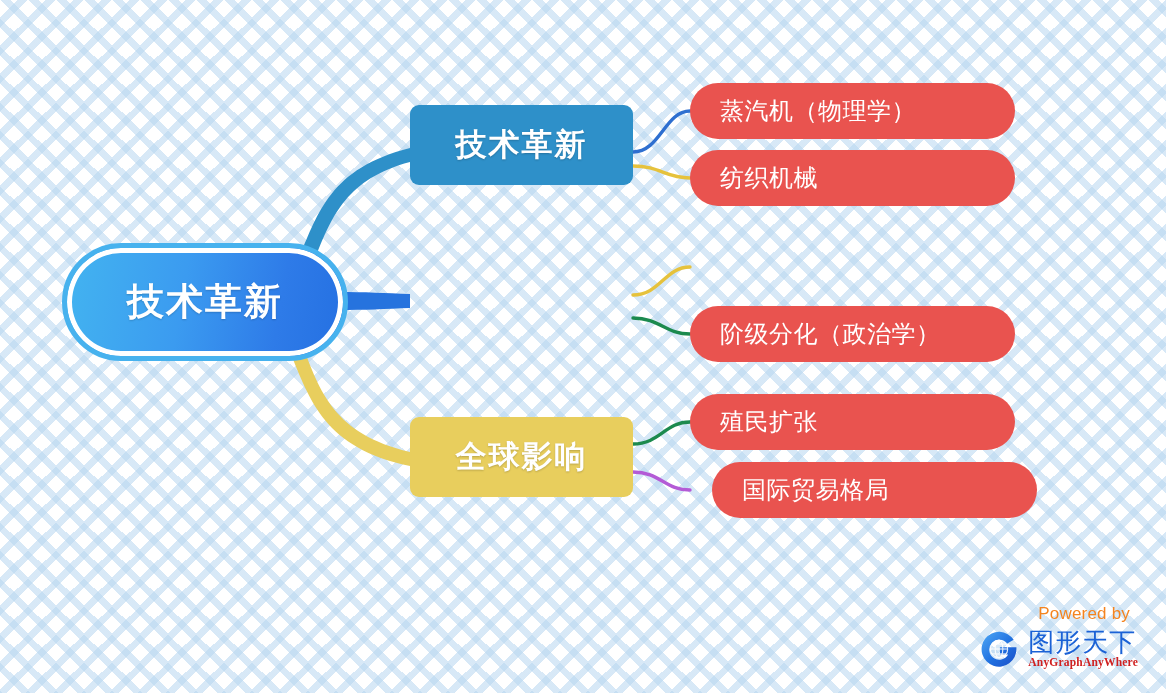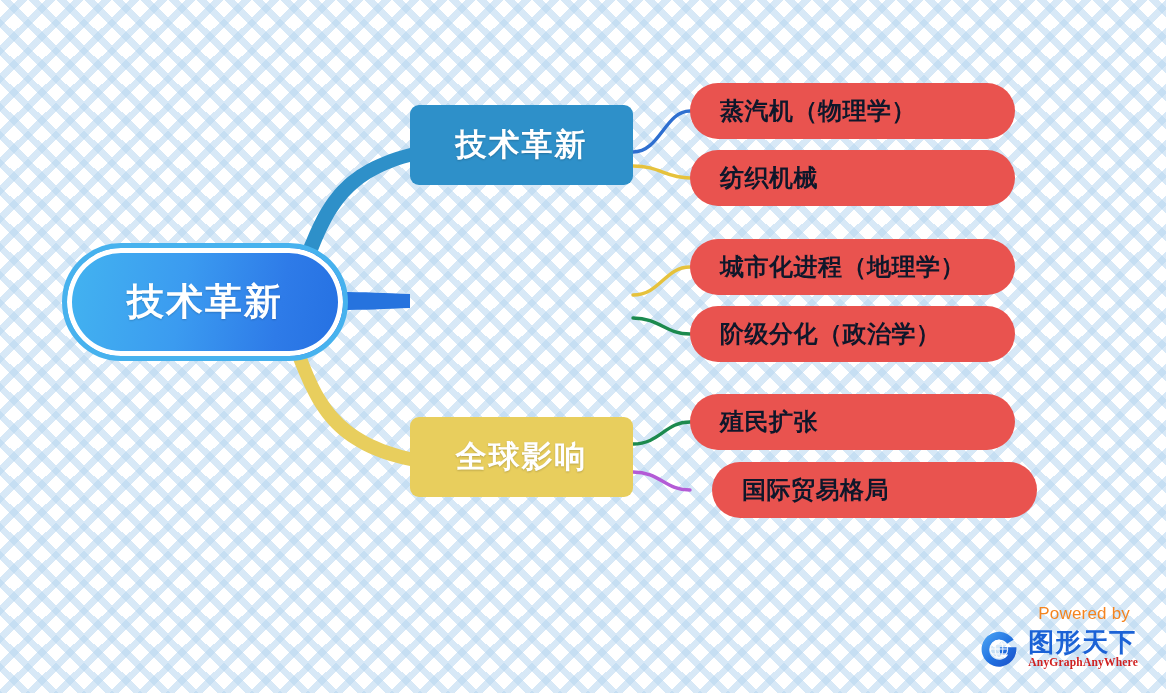--- a/index.html
+++ b/index.html
@@ -70,21 +70,21 @@
 
   
   .node-leaf{
     height:56px;
     border-radius:28px;
     background:#E9534F;
     padding-left:30px;
     justify-content:flex-start;
   }
   .node-leaf .node-text{
-    color:#0f172a; font-size:24px; font-weight:bold;
+    color:#ffffff; font-size:24px; font-weight:normal;
     letter-spacing:0.5px;
   }
   #node-l0{ left:690px; top:83px;  width:325px; }
   #node-l1{ left:690px; top:150px; width:325px; }
   #node-l2{ left:690px; top:239px; width:325px; }
   #node-l3{ left:690px; top:306px; width:325px; }
   #node-l4{ left:690px; top:394px; width:325px; }
   #node-l5{ left:712px; top:462px; width:325px; }
 
   
@@ -96,21 +96,21 @@
   #watermark-powered{
     color:#F5841F; font-size:17px; line-height:20px;
     margin-right:8px; letter-spacing:0.2px;
   }
   #watermark-brand{
     display:flex; align-items:center; gap:7px; margin-top:3px;
   }
   #watermark-logo{ width:44px; height:44px; flex:0 0 44px; }
   #watermark-words{ display:flex; flex-direction:column; line-height:1; }
   #watermark-cn{
-    color:#1B62D6; font-size:26px; font-weight:bold; letter-spacing:1px;
+    color:#1B62D6; font-size:26px; font-weight:normal; letter-spacing:1px;
   }
   #watermark-en{
     color:#D02020; font-size:11.5px; font-weight:bold;
     font-family:"Liberation Serif","DejaVu Serif",serif;
     letter-spacing:0.2px; margin-top:2px;
   }
 </style>
 </head>
 <body>
 
@@ -149,23 +149,20 @@
   </div>
   <div class="node node-branch" id="node-b2">
     <span class="node-text">全球影响</span>
   </div>
 
   <div class="node node-leaf" id="node-l0">
     <span class="node-text">蒸汽机（物理学）</span>
   </div>
   <div class="node node-leaf" id="node-l1">
     <span class="node-text">纺织机械</span>
-  </div>
-  <div class="node node-leaf" id="node-l2">
-    <span class="node-text">城市化进程（地理学）</span>
   </div>
   <div class="node node-leaf" id="node-l3">
     <span class="node-text">阶级分化（政治学）</span>
   </div>
   <div class="node node-leaf" id="node-l4">
     <span class="node-text">殖民扩张</span>
   </div>
   <div class="node node-leaf" id="node-l5">
     <span class="node-text">国际贸易格局</span>
   </div>

